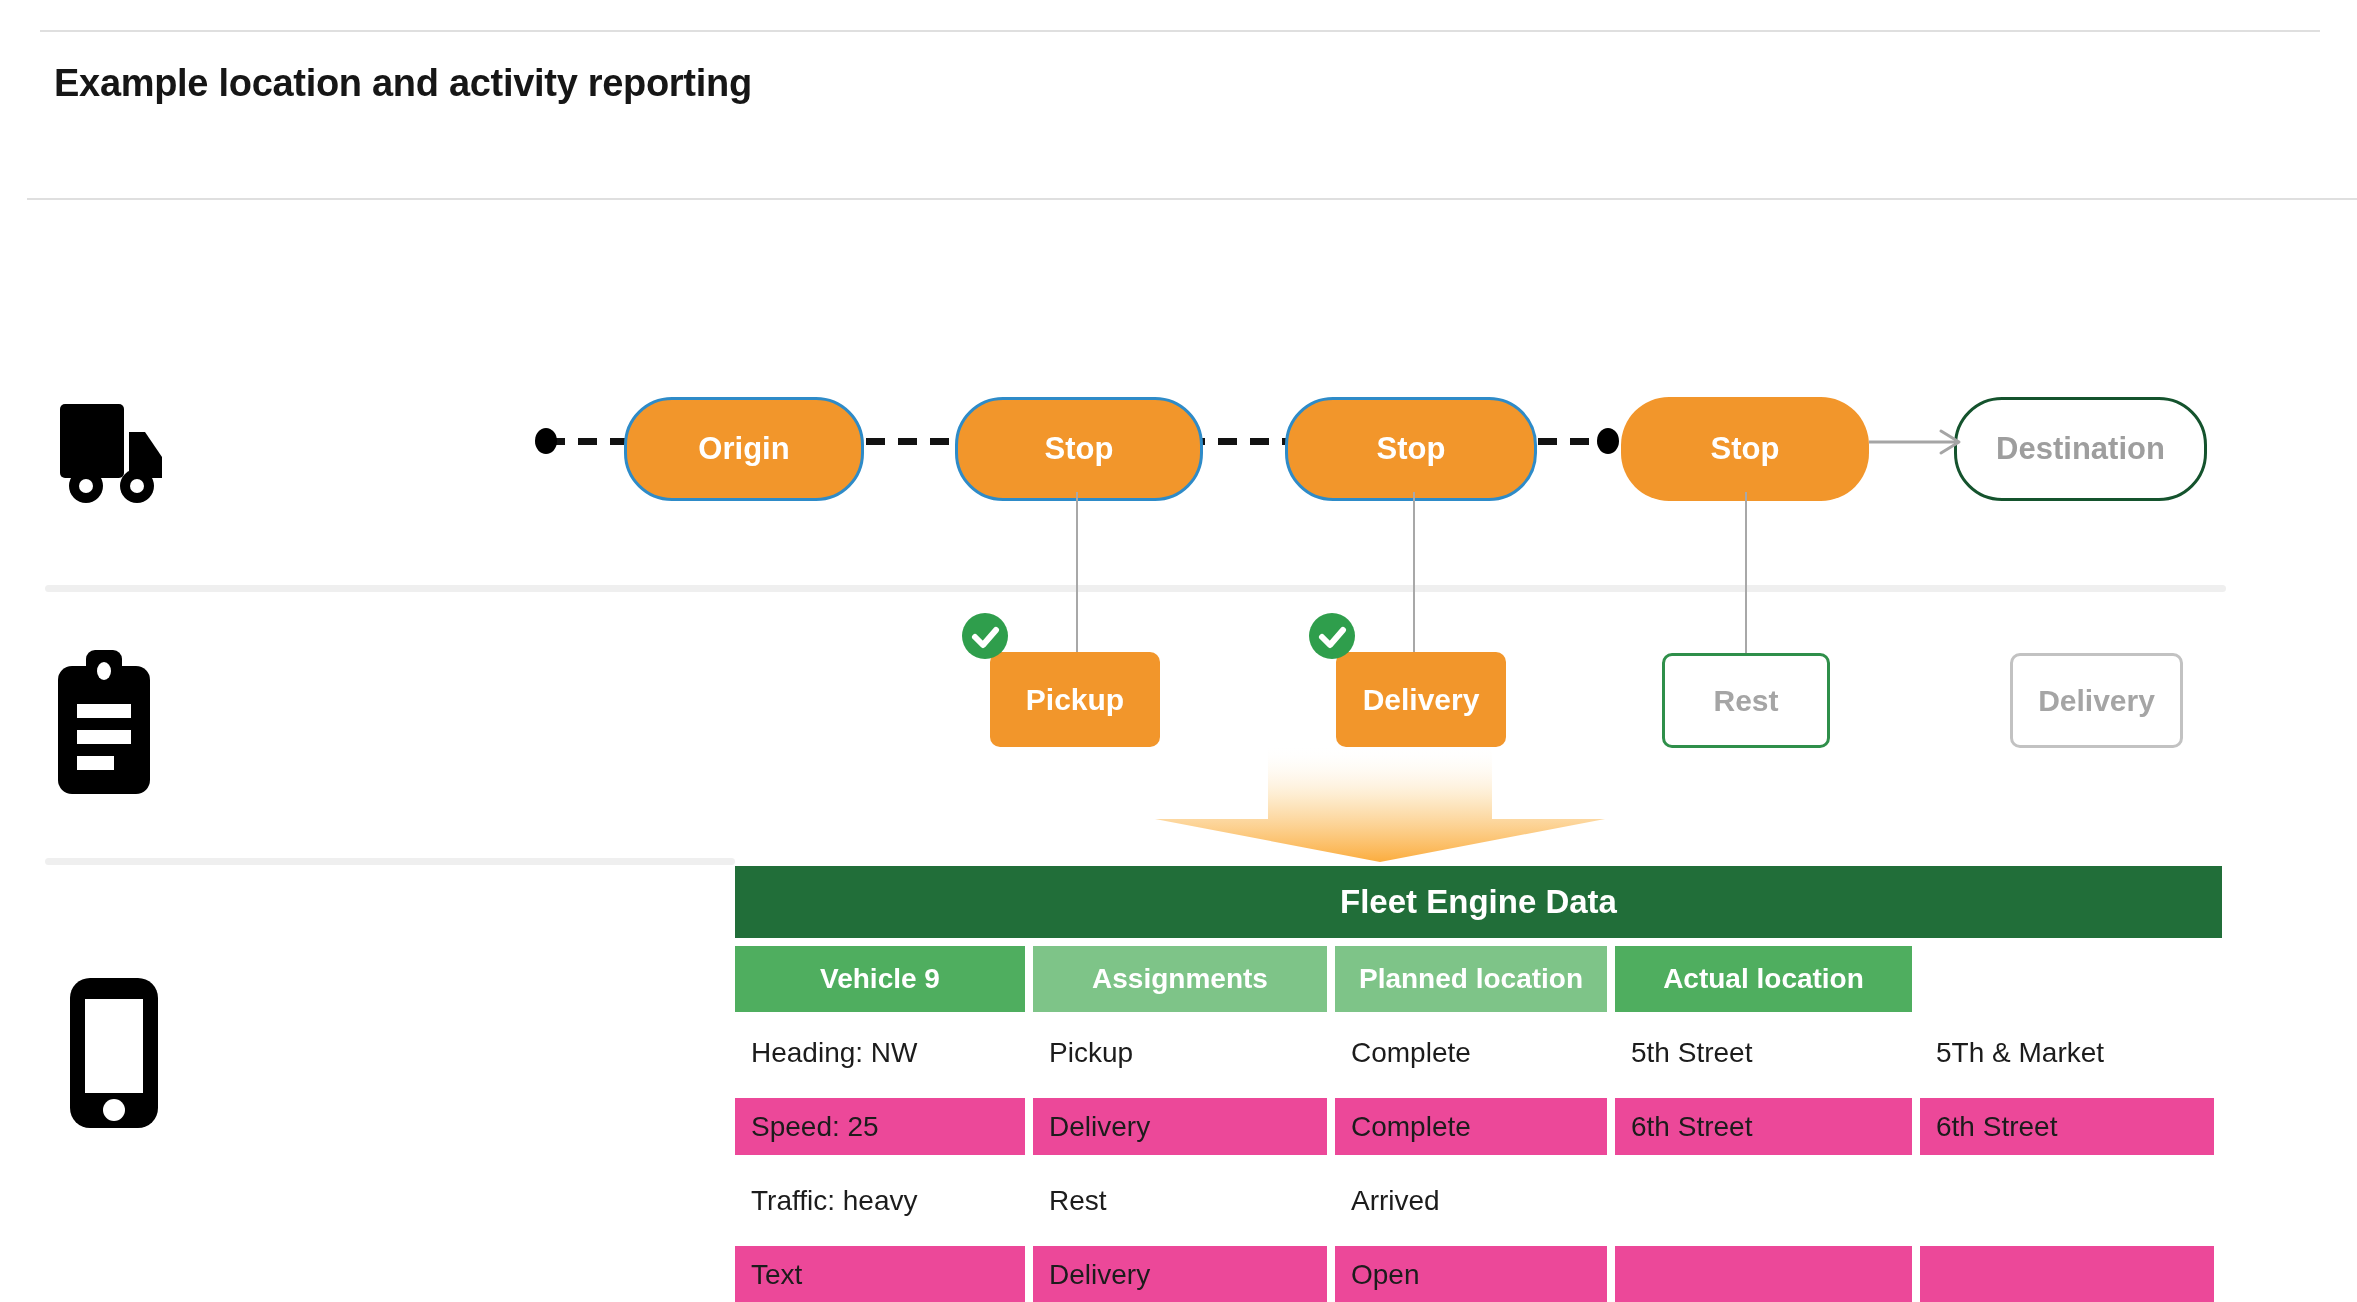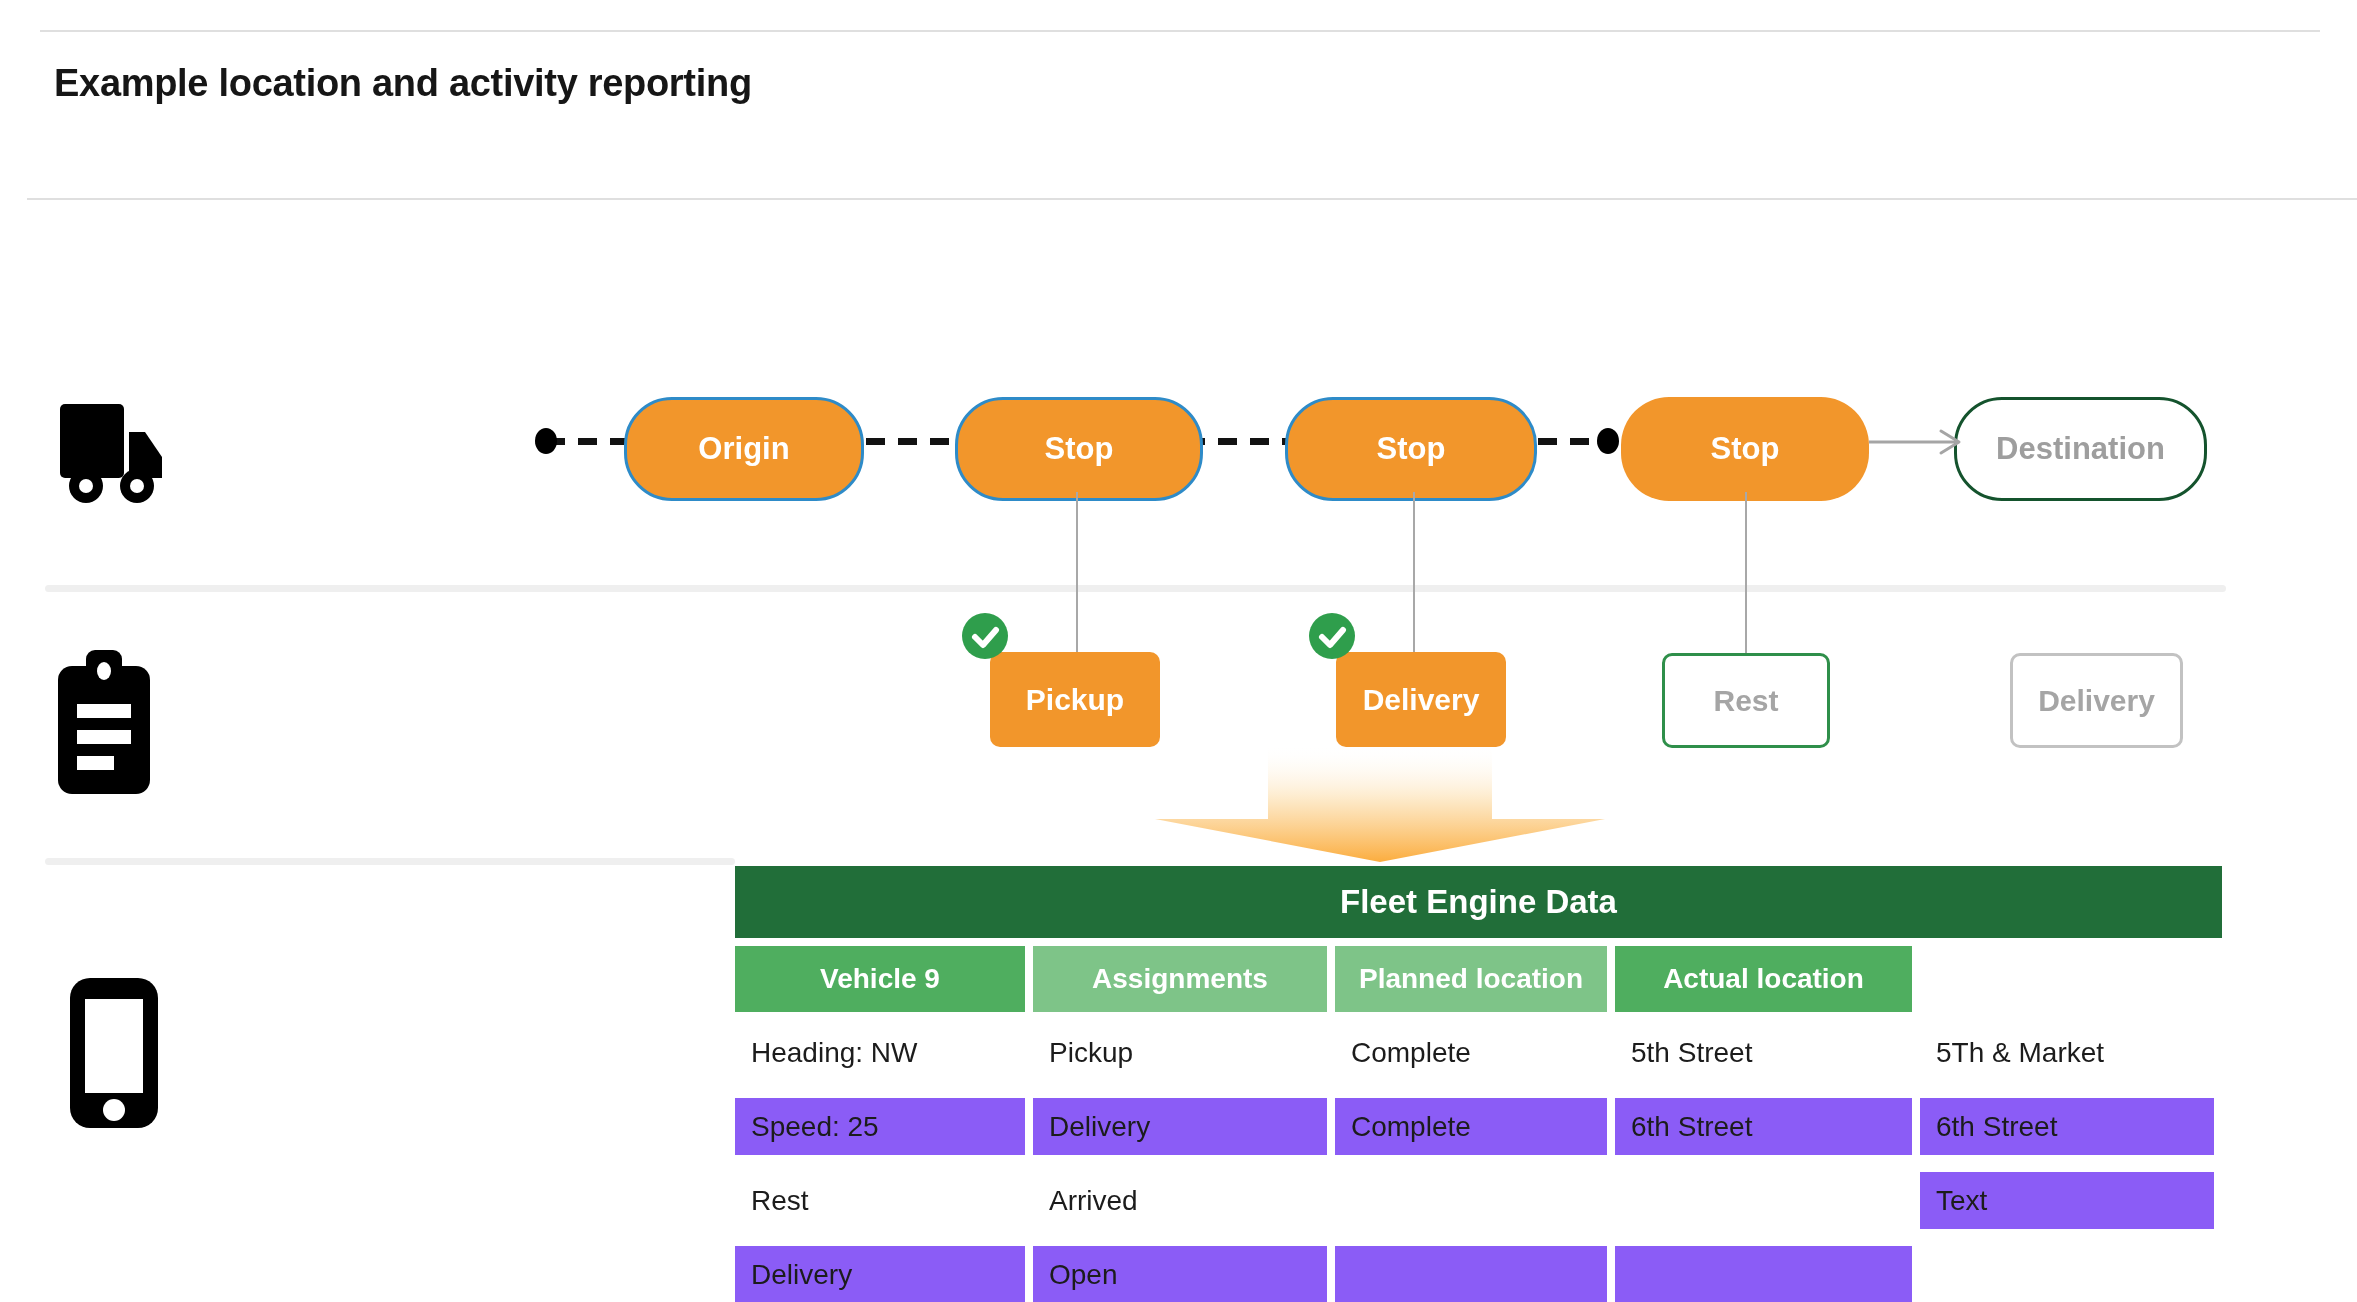--- a/index.html
+++ b/index.html
@@ -79,21 +79,21 @@
     height:66px;display:flex;align-items:center;justify-content:center;
     color:#fff;font-size:28px;font-weight:700;
   }
   .col-a{background:#4fae5f;}
   .col-b{background:#7ec488;}
   .fe-body{margin-top:12px;row-gap:17px;}
   .fe-cell{
     height:57px;display:flex;align-items:center;padding-left:16px;box-sizing:border-box;
     font-size:28px;color:#1c1c1c;background:#fff;
   }
-  .cell-shade{background:#8b5cf6;}
+  .cell-shade{background:#ec4899;}
   .cell-clear{background:#fff;}
 
   .big-arrow{position:absolute;left:1155px;top:746px;}
   .gray-arrow{position:absolute;left:1869px;top:426px;}
 </style>
 </head>
 <body>
 
 <div class="stage">
 
@@ -191,20 +191,21 @@
       <div class="fe-cell cell-clear">Complete</div>
       <div class="fe-cell cell-clear">5th Street</div>
       <div class="fe-cell cell-clear">5Th &amp; Market</div>
 
       <div class="fe-cell cell-shade">Speed: 25</div>
       <div class="fe-cell cell-shade">Delivery</div>
       <div class="fe-cell cell-shade">Complete</div>
       <div class="fe-cell cell-shade">6th Street</div>
       <div class="fe-cell cell-shade">6th Street</div>
 
+      <div class="fe-cell cell-clear">Traffic: heavy</div>
       <div class="fe-cell cell-clear">Rest</div>
       <div class="fe-cell cell-clear">Arrived</div>
       <div class="fe-cell cell-clear"></div>
       <div class="fe-cell cell-clear"></div>
 
       <div class="fe-cell cell-shade">Text</div>
       <div class="fe-cell cell-shade">Delivery</div>
       <div class="fe-cell cell-shade">Open</div>
       <div class="fe-cell cell-shade"></div>
       <div class="fe-cell cell-shade"></div>

